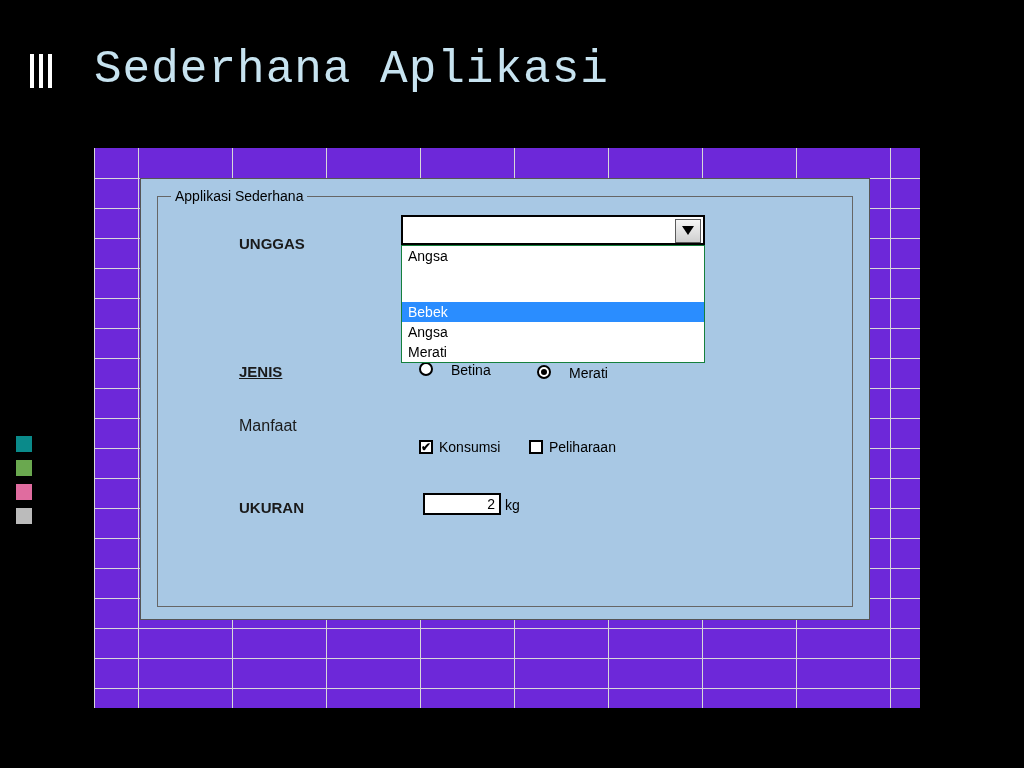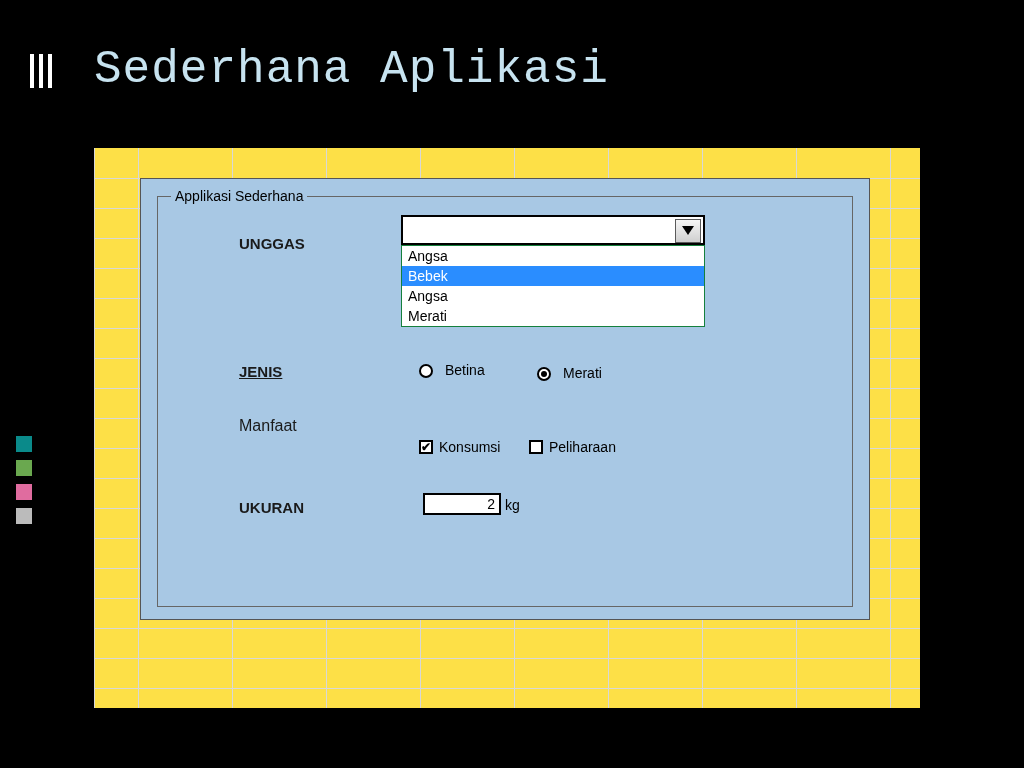--- a/index.html
+++ b/index.html
@@ -53,21 +53,21 @@
   .sq.pink { background: #e06c9f; }
   .sq.gray { background: #bbb; }
 
   
   .content {
     position: absolute;
     left: 94px;
     top: 148px;
     width: 826px;
     height: 560px;
-    background: #fde047;
+    background: #6d28d9;
   }
   .grid {
     position: absolute;
     inset: 0;
   }
   .grid .vline, .grid .hline {
     position: absolute;
     background: #d8d8d8;
   }
   .grid .vline { top: 0; bottom: 0; width: 1px; }
@@ -188,28 +188,29 @@
     z-index: 3;
   }
   .dropdown .opt {
     padding: 1px 6px;
     color: #000;
     cursor: default;
   }
   .dropdown .opt.sel {
     background: #2a8dff;
     color: #fff;
+    margin-top: 36px;
   }
 
   
   .radio {
     position: absolute;
     display: flex;
-    align-items: flex-end;
-    gap: 12px;
+    align-items: flex-start;
+    gap: 18px;
     font-size: 14px;
     color: #000;
   }
   .radio .circ {
     width: 14px;
     height: 14px;
     border: 2px solid #000;
     border-radius: 50%;
     background: #fff;
     display: flex;

